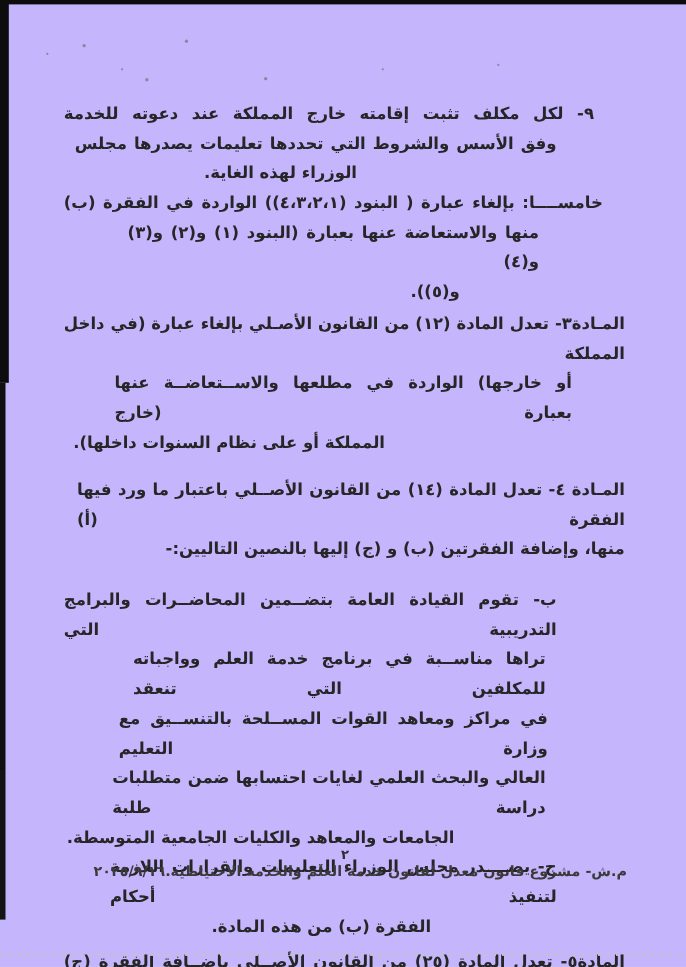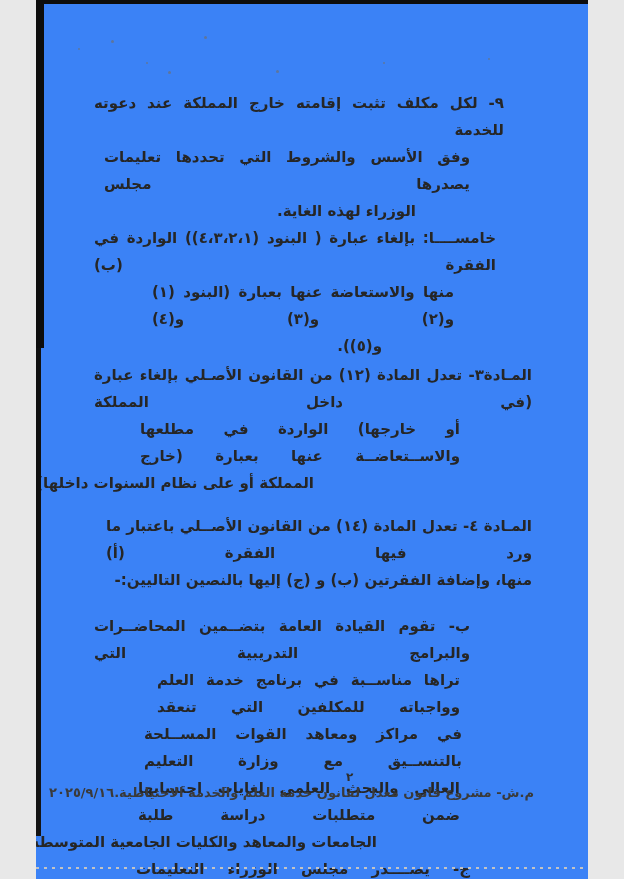--- a/index.html
+++ b/index.html
@@ -1,39 +1,39 @@
 <!DOCTYPE html>
 <html lang="ar"><head>
 <meta charset="utf-8">
 <style>
   html,body{margin:0;padding:0;background:#e8e8e8;}
   .screen{
-    position:relative;width:552px;height:879px;margin:0 auto;
-    background:#3b82f6;overflow:hidden;
+    position:relative;width:624px;height:879px;margin:0 auto;
+    background:#c4b5fd;overflow:hidden;
     font-family:"DejaVu Sans",sans-serif;
   }
   
   .doc{
     position:absolute;top:90px;right:56px;left:58px;
     direction:rtl;color:#262626;font-weight:700;
     font-size:15px;line-height:27px;
   }
   .para{margin:0;padding:0;}
   .ln{text-align:right;white-space:nowrap;}
   .ln.j{white-space:normal;text-align:justify;text-align-last:justify;}
   
   .s-item9 .ln:nth-child(1){margin-right:28px;}
   .s-item9 .ln:nth-child(2){margin-right:62px;margin-left:10px;}
-  .s-item9 .ln:nth-child(3){margin-right:116px;}
+  .s-item9 .ln:nth-child(3){margin-right:116px;text-align:center;}
   .s-fifth{margin-top:0;}
-  .s-fifth .ln:nth-child(1){margin-right:36px;}
+  .s-fifth .ln:nth-child(1){margin-right:20px;}
   .s-fifth .ln:nth-child(2){margin-right:78px;margin-left:58px;}
   .s-fifth .ln:nth-child(3){margin-right:150px;}
   .s-art3{margin-top:2px;}
-  .s-art3 .ln:nth-child(2){margin-right:72px;margin-left:46px;}
+  .s-art3 .ln:nth-child(2){margin-right:48px;margin-left:46px;}
   .s-art3 .ln:nth-child(3){margin-right:218px;}
   .s-art4{margin-top:16px;}
   .s-art4 .ln:nth-child(1){margin-left:12px;}
   .s-art4 .ln:nth-child(2){}
   .s-b{margin-top:19px;}
   .s-b .ln:nth-child(1){margin-right:62px;}
   .s-b .ln:nth-child(2){margin-right:72px;margin-left:63px;}
   .s-b .ln:nth-child(3){margin-right:70px;margin-left:50px;}
   .s-b .ln:nth-child(4){margin-right:72px;margin-left:44px;}
   .s-b .ln:nth-child(5){margin-right:155px;}

